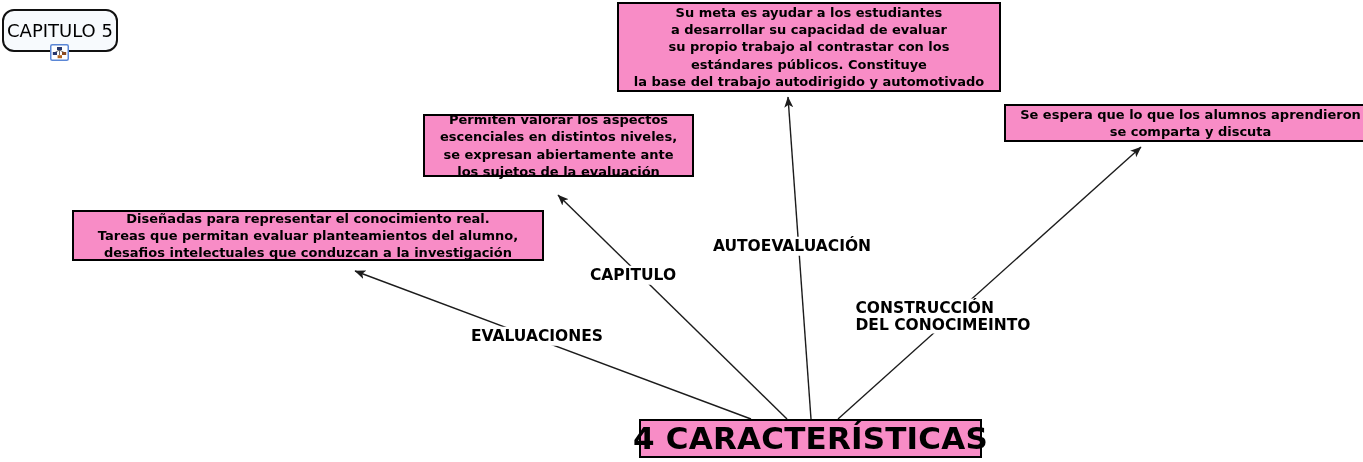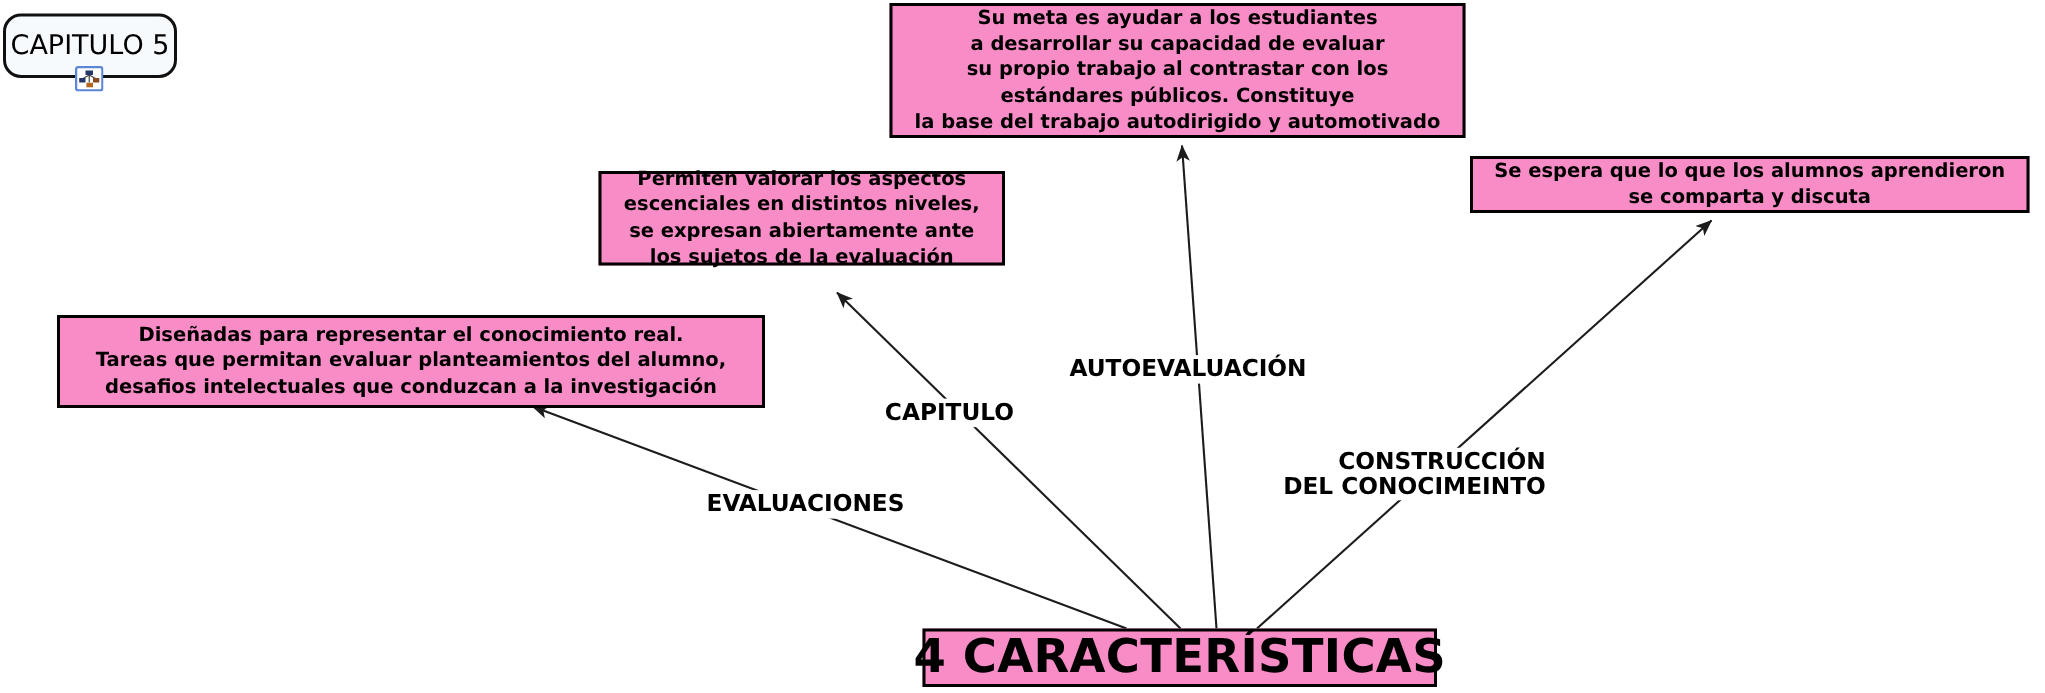--- a/index.html
+++ b/index.html
@@ -28,20 +28,21 @@
     box-sizing: border-box;
     display: flex;
     align-items: center;
     justify-content: center;
     text-align: center;
     font-weight: bold;
     font-size: 13px;
     line-height: 17.2px;
     white-space: pre-line;
     z-index: 3;
+    margin-left: 24px;
   }
   .node.root {
     font-size: 31px;
     line-height: 1.05;
     white-space: nowrap;
     letter-spacing: 0.2px;
   }
   .chapter {
     position: absolute;
     background: var(--chapter-fill, #F7FAFD);
@@ -61,21 +62,21 @@
     cursor: pointer;
   }
   .link-label {
     position: absolute;
     transform: translate(-50%, -50%);
     background: #fff;
     padding: 1px 4px;
     font-weight: bold;
     font-size: 15.5px;
     line-height: 16.5px;
-    text-align: right;
+    text-align: left;
     white-space: pre-line;
     z-index: 2;
   }
 </style>
 </head>
 <body>
 
 <div class="stage">
 
   <svg class="links" width="1363" height="462" viewBox="0 0 1363 462">
@@ -117,19 +118,19 @@
 la base del trabajo autodirigido y automotivado</div>
 
   <div class="node" style="left:980px; top:104px; width:373px; height:38px;">Se espera que lo que los alumnos aprendieron
 se comparta y discuta</div>
 
   <div class="node" style="left:399px; top:114px; width:271px; height:63px;">Permiten valorar los aspectos
 escenciales en distintos niveles,
 se expresan abiertamente ante
 los sujetos de la evaluación</div>
 
-  <div class="node" style="left:38px; top:210px; width:472px; height:62px;">Diseñadas para representar el conocimiento real.
+  <div class="node" style="left:48px; top:210px; width:472px; height:51px;">Diseñadas para representar el conocimiento real.
 Tareas que permitan evaluar planteamientos del alumno,
 desafios intelectuales que conduzcan a la investigación</div>
 
   <div class="node root" style="left:615px; top:419px; width:343px; height:39px;">4 CARACTERÍSTICAS</div>
 
 </div>
 
 </body></html>

